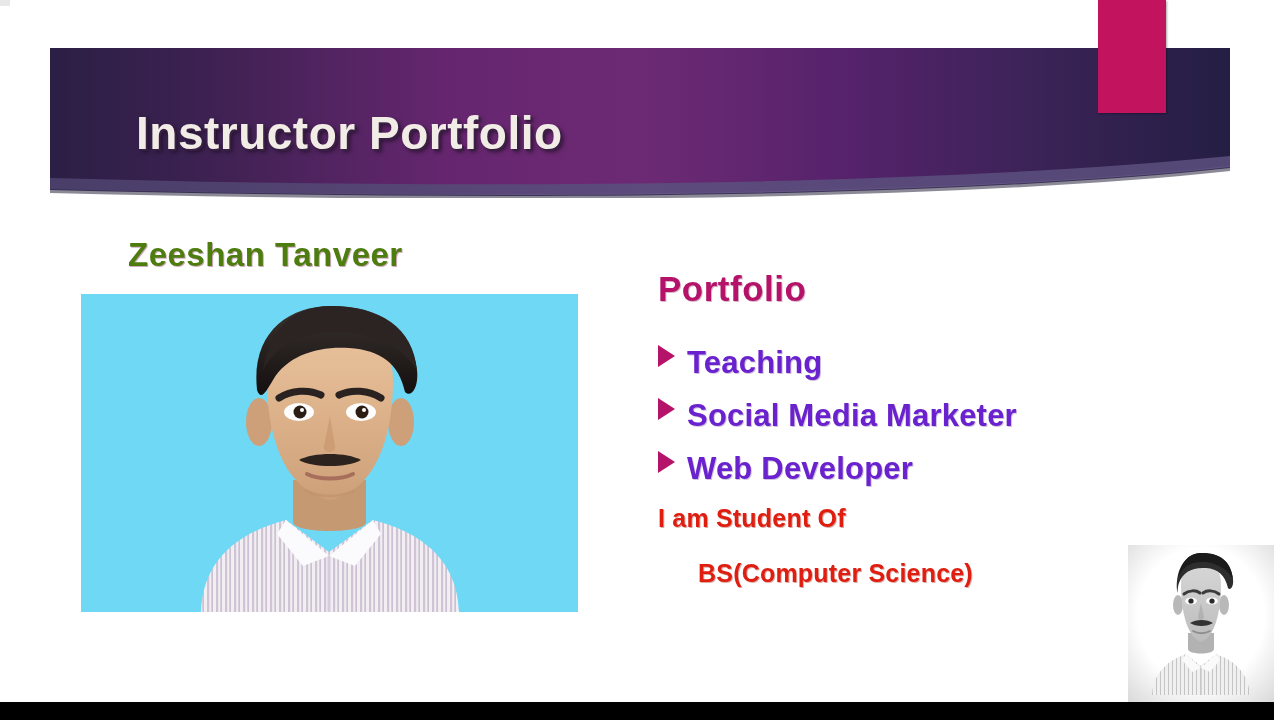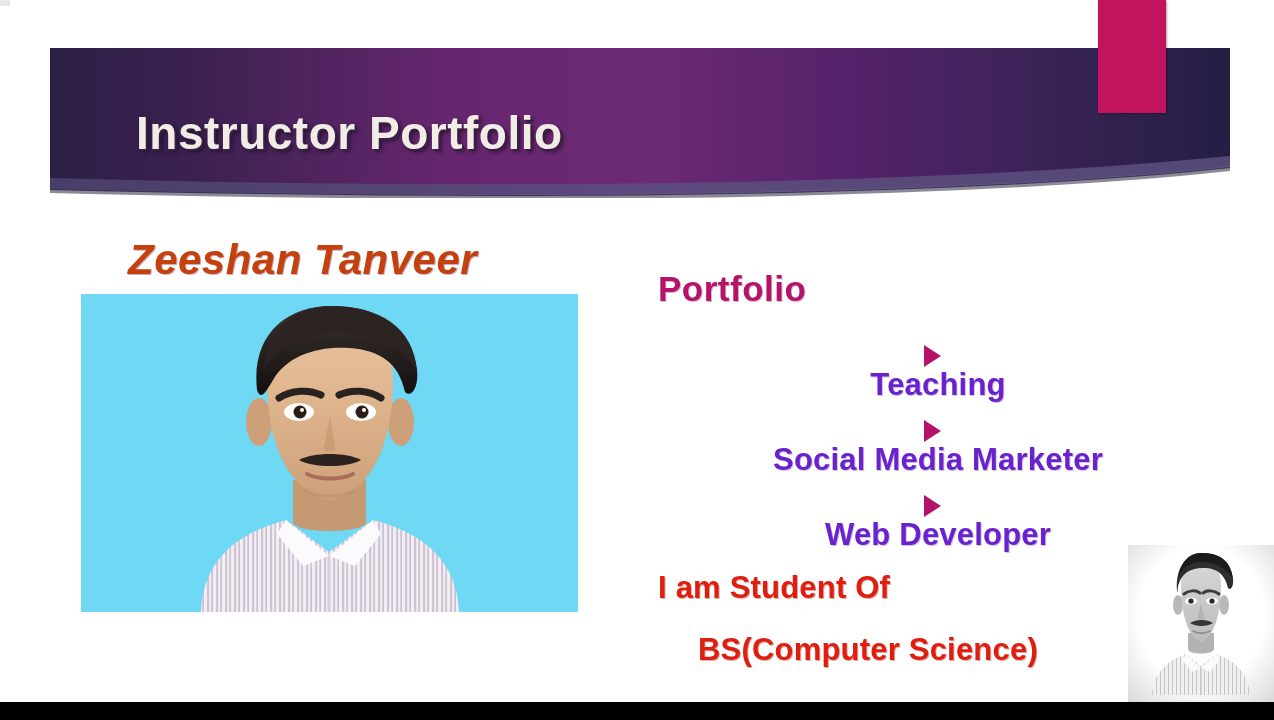--- a/index.html
+++ b/index.html
@@ -48,29 +48,28 @@
     box-shadow:1px 1px 2px rgba(0,0,0,.35);
   }
 
   
   .left-col {
     position:absolute;
     left:81px; top:236px;
     width:500px;
   }
   .person-name {
-    font-size:42px;
-    font-weight:bold;
-    color:#c2410c;
+    font-size:33px;
+    font-weight:bold;
+    color:#4d7c0f;
     letter-spacing:0.5px;
     margin-left:47px;
     margin-bottom:10px;
     text-shadow:1px 1px 0 rgba(120,10,70,.35);
     white-space:nowrap;
-    font-style:italic;
   }
 
   .photo-frame {
     position:absolute;
     left:81px; top:294px;
     width:497px; height:318px;
     overflow:hidden;
     background:#6fd8f5;
   }
   .photo-svg { display:block; width:100%; height:100%; }
@@ -86,41 +85,40 @@
     font-weight:bold;
     color:#B5136A;
     letter-spacing:0.5px;
     text-shadow:1px 1px 0 rgba(120,10,70,.3);
     margin-bottom:36px;
     margin-top:25px;
   }
   .bullet-list { list-style:none; }
   .bullet-item {
     display:flex;
-    align-items:center;
+    align-items:flex-start;
     margin-bottom:17px;
     font-size:31px;
     font-weight:bold;
     color:#6A21CE;
     letter-spacing:0.2px;
     text-shadow:1px 1px 0 rgba(60,10,120,.25);
     white-space:nowrap;
-    flex-direction:column;
   }
   .bullet-marker {
     display:inline-block;
     width:0; height:0;
     border-left:17px solid #B5136A;
     border-top:11px solid transparent;
     border-bottom:11px solid transparent;
     margin-right:12px;
     flex:0 0 auto;
   }
   .student-line {
-    font-size:31px;
+    font-size:25px;
     font-weight:bold;
     color:#E01E10;
     letter-spacing:0.2px;
     text-shadow:1px 1px 0 rgba(150,15,5,.35);
     white-space:nowrap;
     margin-top:9px;
   }
   .student-line.indent { margin-left:40px; margin-top:26px; }
 
   

